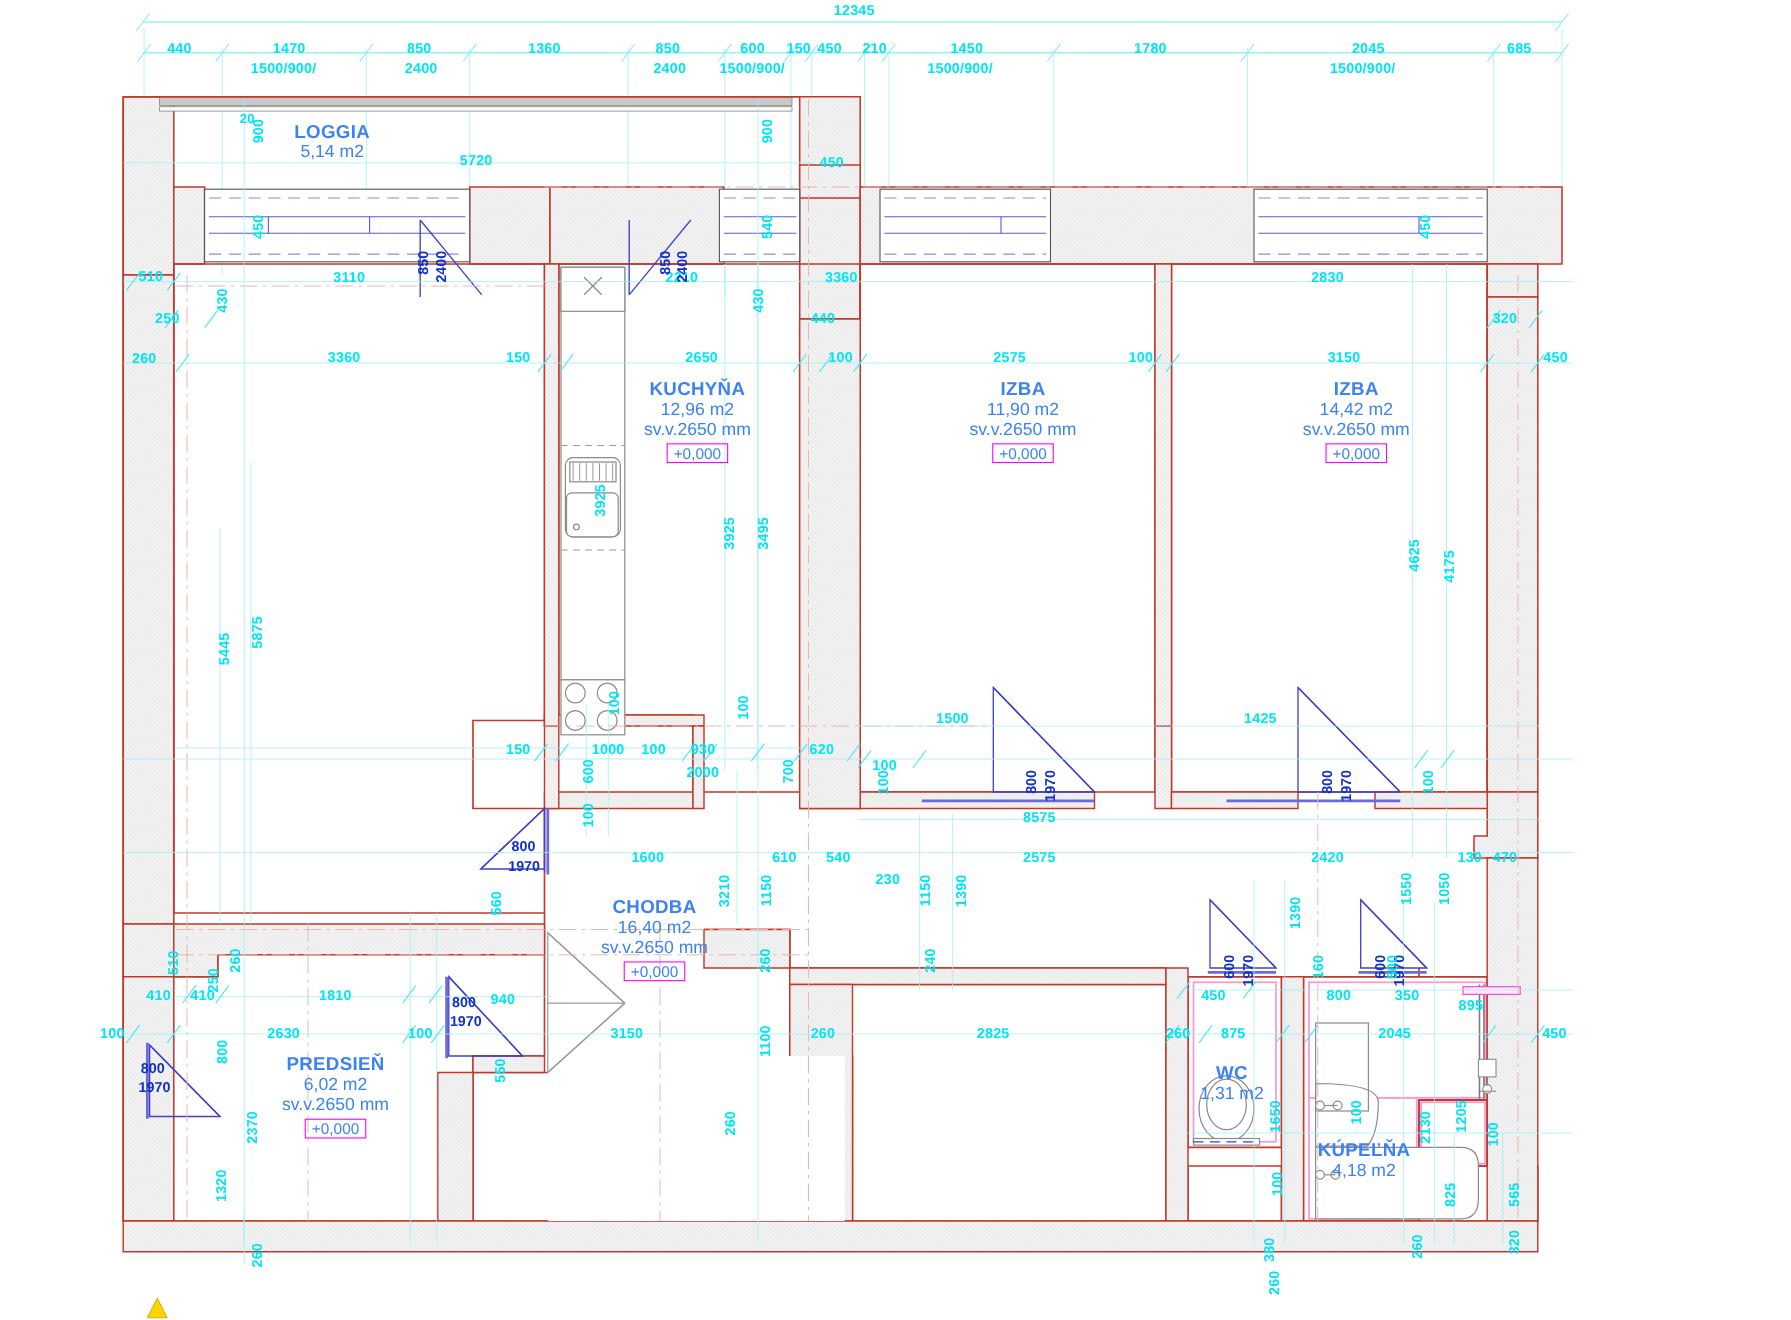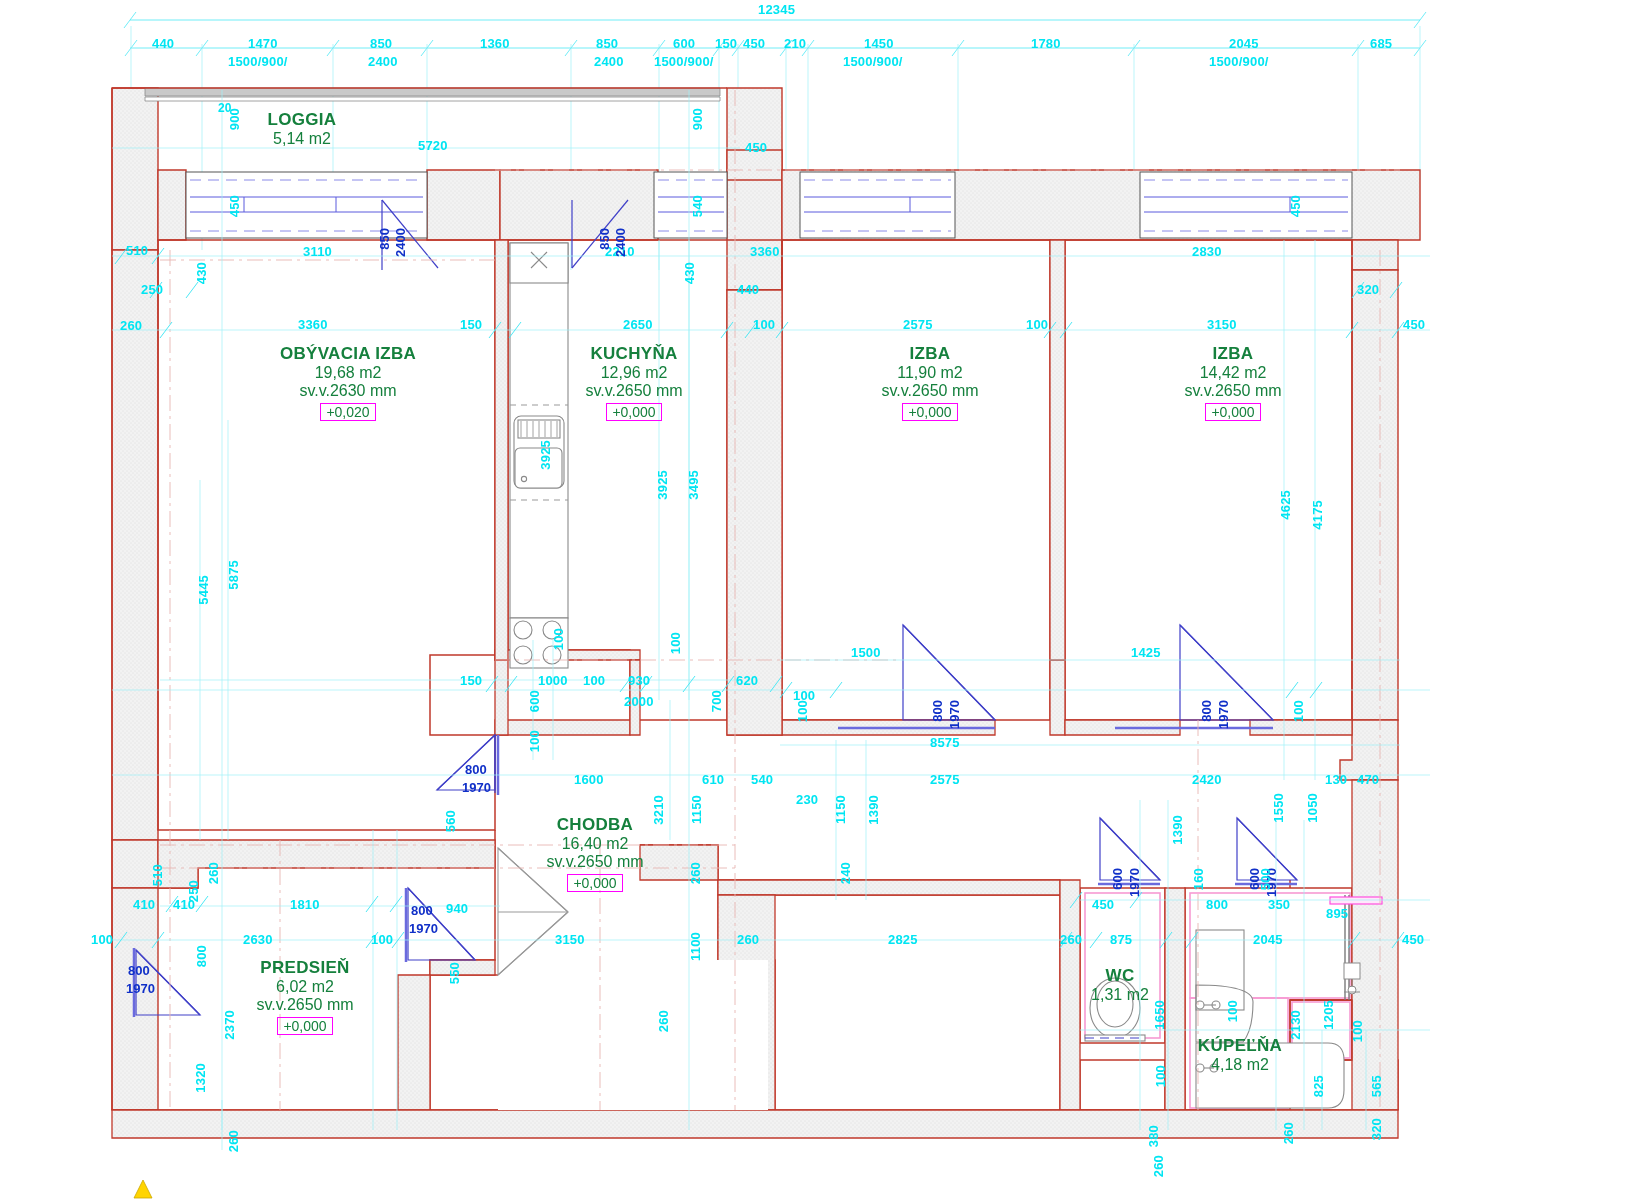--- a/index.html
+++ b/index.html
@@ -7,21 +7,21 @@
   #stage{position:relative;width:1628px;height:1200px;background:#fff;overflow:hidden;}
   svg{position:absolute;left:0;top:0;}
   
   .dim{position:absolute;color:#00e5f2;font-family:"Liberation Sans",sans-serif;
        font-size:13px;font-weight:bold;white-space:nowrap;letter-spacing:.2px;}
   .dim.sm{font-size:12px;margin-top:23px;}
   .dim.v{transform-origin:0 0;}
   .door{position:absolute;color:#1030c8;font-family:"Liberation Sans",sans-serif;
         font-size:13px;font-weight:bold;white-space:nowrap;}
   .door.v{transform-origin:0 0;}
-  .rm{position:absolute;color:#15803d;text-align:center;white-space:nowrap;}
+  .rm{position:absolute;color:#3b82f6;text-align:center;white-space:nowrap;}
   .rm .nm{font-size:17px;font-weight:bold;letter-spacing:.3px;}
   .rm .ar{font-size:16px;}
   .rm .hh{font-size:16px;}
   .lvl{display:inline-block;border:1px solid #ff00ff;padding:0px 5px;font-size:14px;margin-top:3px;}
 </style>
 </head>
 <body>
 
 <div id="stage">
 
@@ -484,26 +484,20 @@
 <div class="door v" style="left:377px;top:228px;transform:rotate(-90deg) translate(-100%,0)">850</div>
 <div class="door v" style="left:393px;top:228px;transform:rotate(-90deg) translate(-100%,0)">2400</div>
 <div class="door v" style="left:597px;top:228px;transform:rotate(-90deg) translate(-100%,0)">850</div>
 <div class="door v" style="left:613px;top:228px;transform:rotate(-90deg) translate(-100%,0)">2400</div>
 
 <div class="rm" style="left:212px;top:110px;width:180px">
   <div class="nm">LOGGIA</div>
   <div class="ar">5,14 m2</div>
 </div>
 
-<div class="rm" style="left:230px;top:344px;width:236px">
-  <div class="nm">OBÝVACIA IZBA</div>
-  <div class="ar">19,68 m2</div>
-  <div class="hh">sv.v.2630 mm</div>
-  <div><span class="lvl">+0,020</span></div>
-</div>
 
 <div class="rm" style="left:538px;top:344px;width:192px">
   <div class="nm">KUCHYŇA</div>
   <div class="ar">12,96 m2</div>
   <div class="hh">sv.v.2650 mm</div>
   <div><span class="lvl">+0,000</span></div>
 </div>
 
 <div class="rm" style="left:825px;top:344px;width:210px">
   <div class="nm">IZBA</div>

